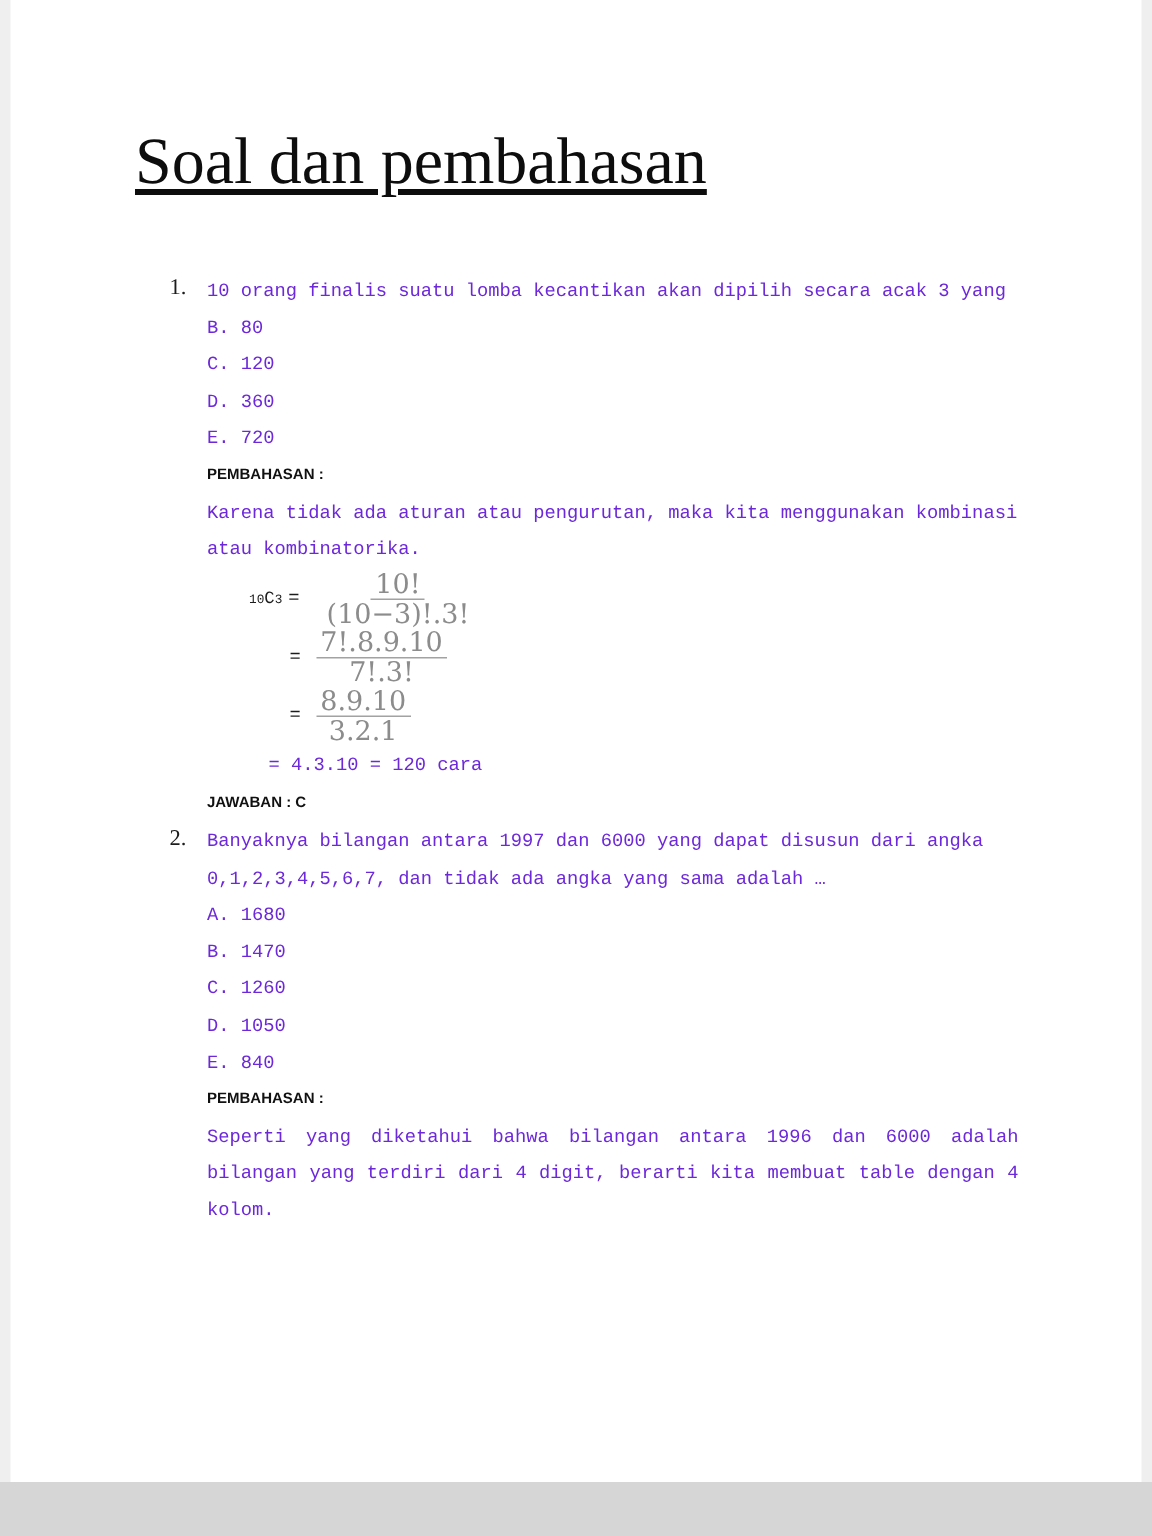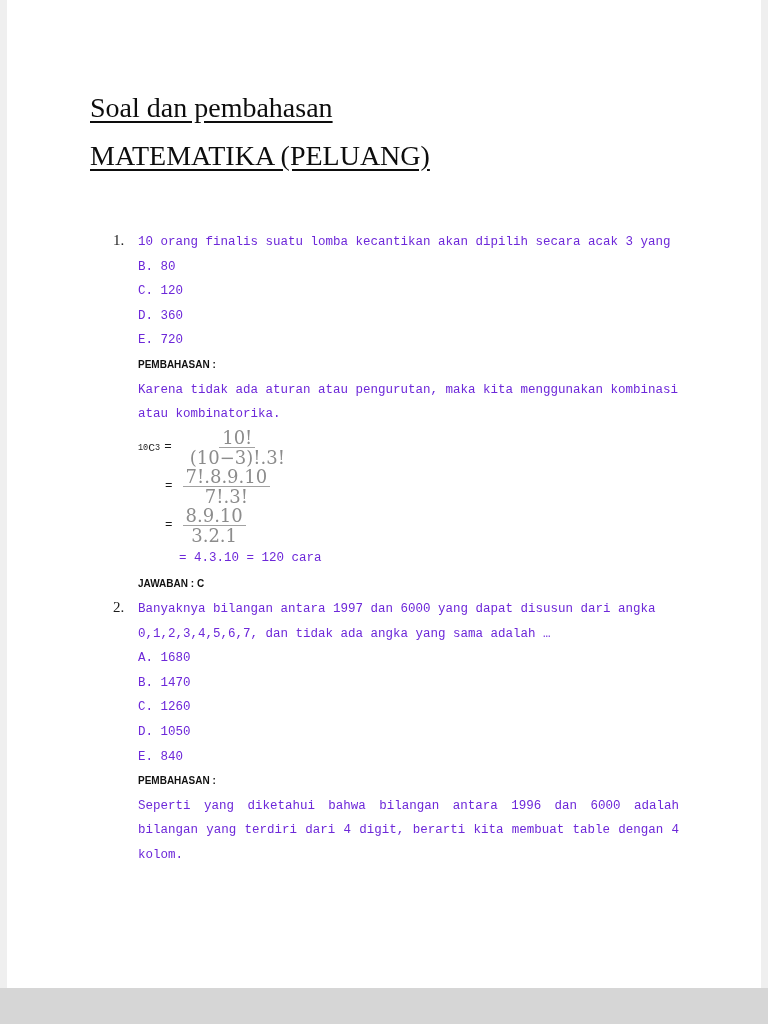--- a/index.html
+++ b/index.html
@@ -23,21 +23,21 @@
   }
   .page {
     position: absolute;
     left: 7px; top: 0;
     width: 754px; height: 988px;
     background: #ffffff;
   }
   .title {
     margin: 84px 0 0 83px;
     font-family: "Liberation Serif", serif;
-    font-size: 28px;
+    font-size: 44px;
     line-height: 48px;
     font-weight: 400;
     color: #0d0d0d;
   }
   .title .tline {
     display: block;
     text-decoration: underline;
     text-underline-offset: 4px;
   }
   .content { margin-top: 50px; }
@@ -65,21 +65,21 @@
   }
   .label {
     font-family: "Liberation Sans", sans-serif;
     font-size: 10px;
     font-weight: 700;
     line-height: 24.6px;
     color: #111111;
   }
 
   .math { margin: 2px 0 2px 0; }
-  .mline { display: flex; align-items: center; margin-bottom: 2px; }
+  .mline { display: flex; align-items: center; margin-bottom: 2px; margin-left: 28px; }
   .mlhs {
     font-family: "Liberation Mono", "DejaVu Sans Mono", monospace;
     font-size: 11.5px;
     color: #1c1c1c;
     display: flex;
     align-items: flex-end;
     margin-right: 8px;
   }
   .mlhs .sub { font-size: 8.5px; padding-bottom: 1px; }
   .mlhs .base { font-size: 11.5px; }
@@ -106,21 +106,20 @@
 </head>
 <body>
 
 <div class="canvas">
   <div class="bottom-strip"></div>
 
   <div class="page">
 
     <h1 class="title">
       <span class="tline">Soal dan pembahasan </span>
-      <span class="tline">MATEMATIKA (PELUANG)</span>
     </h1>
 
     <div class="content">
 
       <section class="question">
         <span class="qnum">1.</span>
         <div class="bodyline">10 orang finalis suatu lomba kecantikan akan dipilih secara acak 3 yang</div>
 
         <div class="bodyline">B. 80</div>
         <div class="bodyline">C. 120</div>

